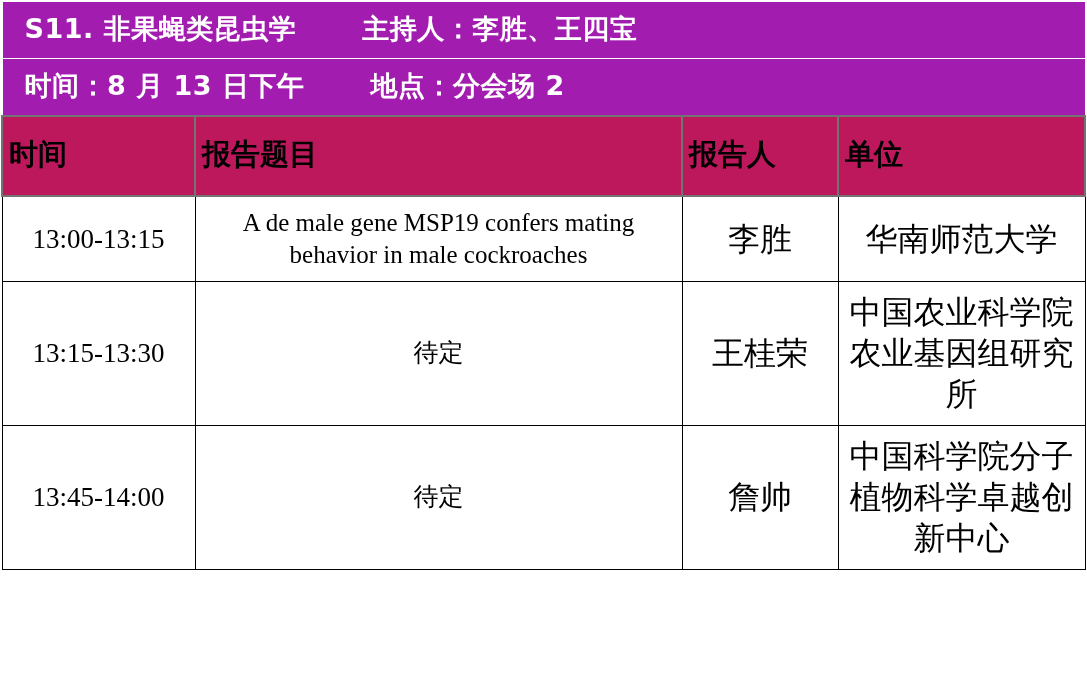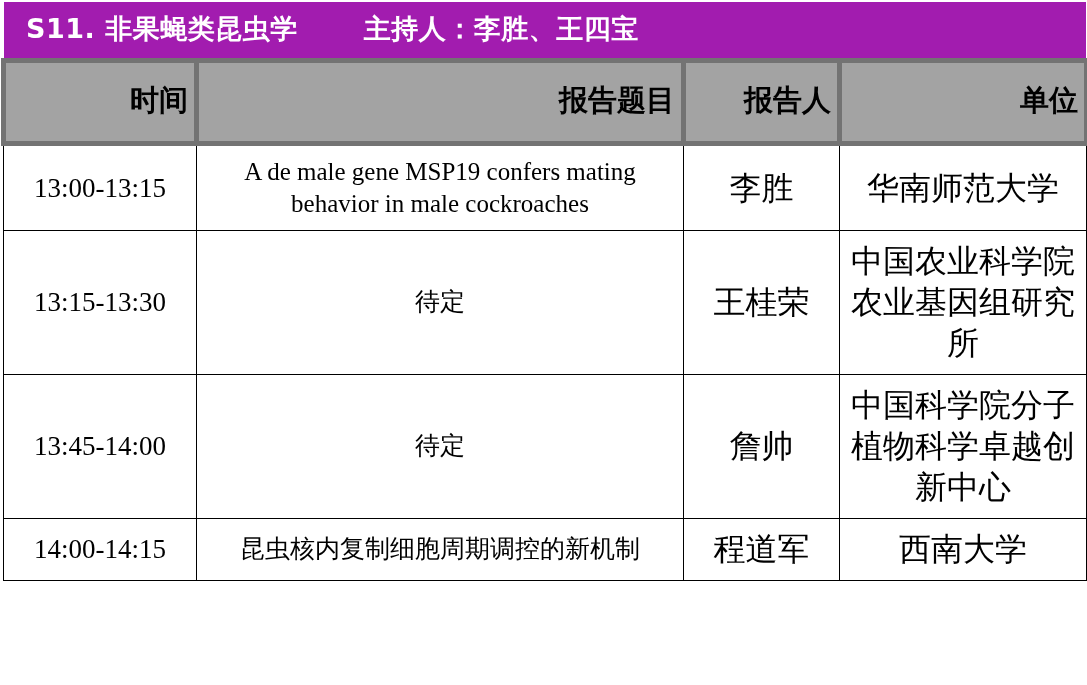--- a/index.html
+++ b/index.html
@@ -39,28 +39,28 @@
     font-size: 27px;
     padding: 9px 0 11px 22px;
     letter-spacing: 0.5px;
     white-space: nowrap;
   }
   .hdr-row td .gap {
     display: inline-block;
     width: 66px;
   }
   .colhdr-row td {
-    border: 5px solid #737373;
+    border: 2px solid #737373;
     font-family: "DejaVu Serif", serif;
     font-weight: bold;
     font-size: 29px;
-    text-align: right;
+    text-align: left;
     padding: 18px 6px 20px 6px;
     color: #000000;
-    background: #a3a3a3;
+    background: #be185d;
   }
   .body-row td {
     border: 1px solid #000000;
     font-size: 25px;
     text-align: center;
     vertical-align: middle;
     color: #000000;
     background: #ffffff;
     padding: 10px 8px;
     line-height: 1.28;
@@ -97,20 +97,23 @@
     <colgroup>
       <col class="c-time">
       <col class="c-title">
       <col class="c-person">
       <col class="c-org">
     </colgroup>
     <tbody>
       <tr class="hdr-row">
         <td colspan="4"><span>S11. 非果蝇类昆虫学</span><span class="gap"></span><span>主持人：李胜、王四宝</span></td>
       </tr>
+      <tr class="hdr-row">
+        <td colspan="4"><span>时间：8 月 13 日下午</span><span class="gap"></span><span>地点：分会场 2</span></td>
+      </tr>
       <tr class="colhdr-row">
         <td>时间</td>
         <td>报告题目</td>
         <td>报告人</td>
         <td>单位</td>
       </tr>
 
       <tr class="body-row">
         <td class="time-cell">13:00-13:15</td>
         <td class="title-cell latin">A de male gene MSP19 confers mating behavior in male cockroaches</td>
@@ -122,21 +125,15 @@
         <td class="title-cell">待定</td>
         <td class="person-cell">王桂荣</td>
         <td class="org-cell">中国农业科学院农业基因组研究所</td>
       </tr>
       <tr class="body-row">
         <td class="time-cell">13:45-14:00</td>
         <td class="title-cell">待定</td>
         <td class="person-cell">詹帅</td>
         <td class="org-cell">中国科学院分子植物科学卓越创新中心</td>
       </tr>
-      <tr class="body-row">
-        <td class="time-cell">14:00-14:15</td>
-        <td class="title-cell">昆虫核内复制细胞周期调控的新机制</td>
-        <td class="person-cell">程道军</td>
-        <td class="org-cell">西南大学</td>
-      </tr>
     </tbody>
   </table>
 </div>
 
 </body></html>

